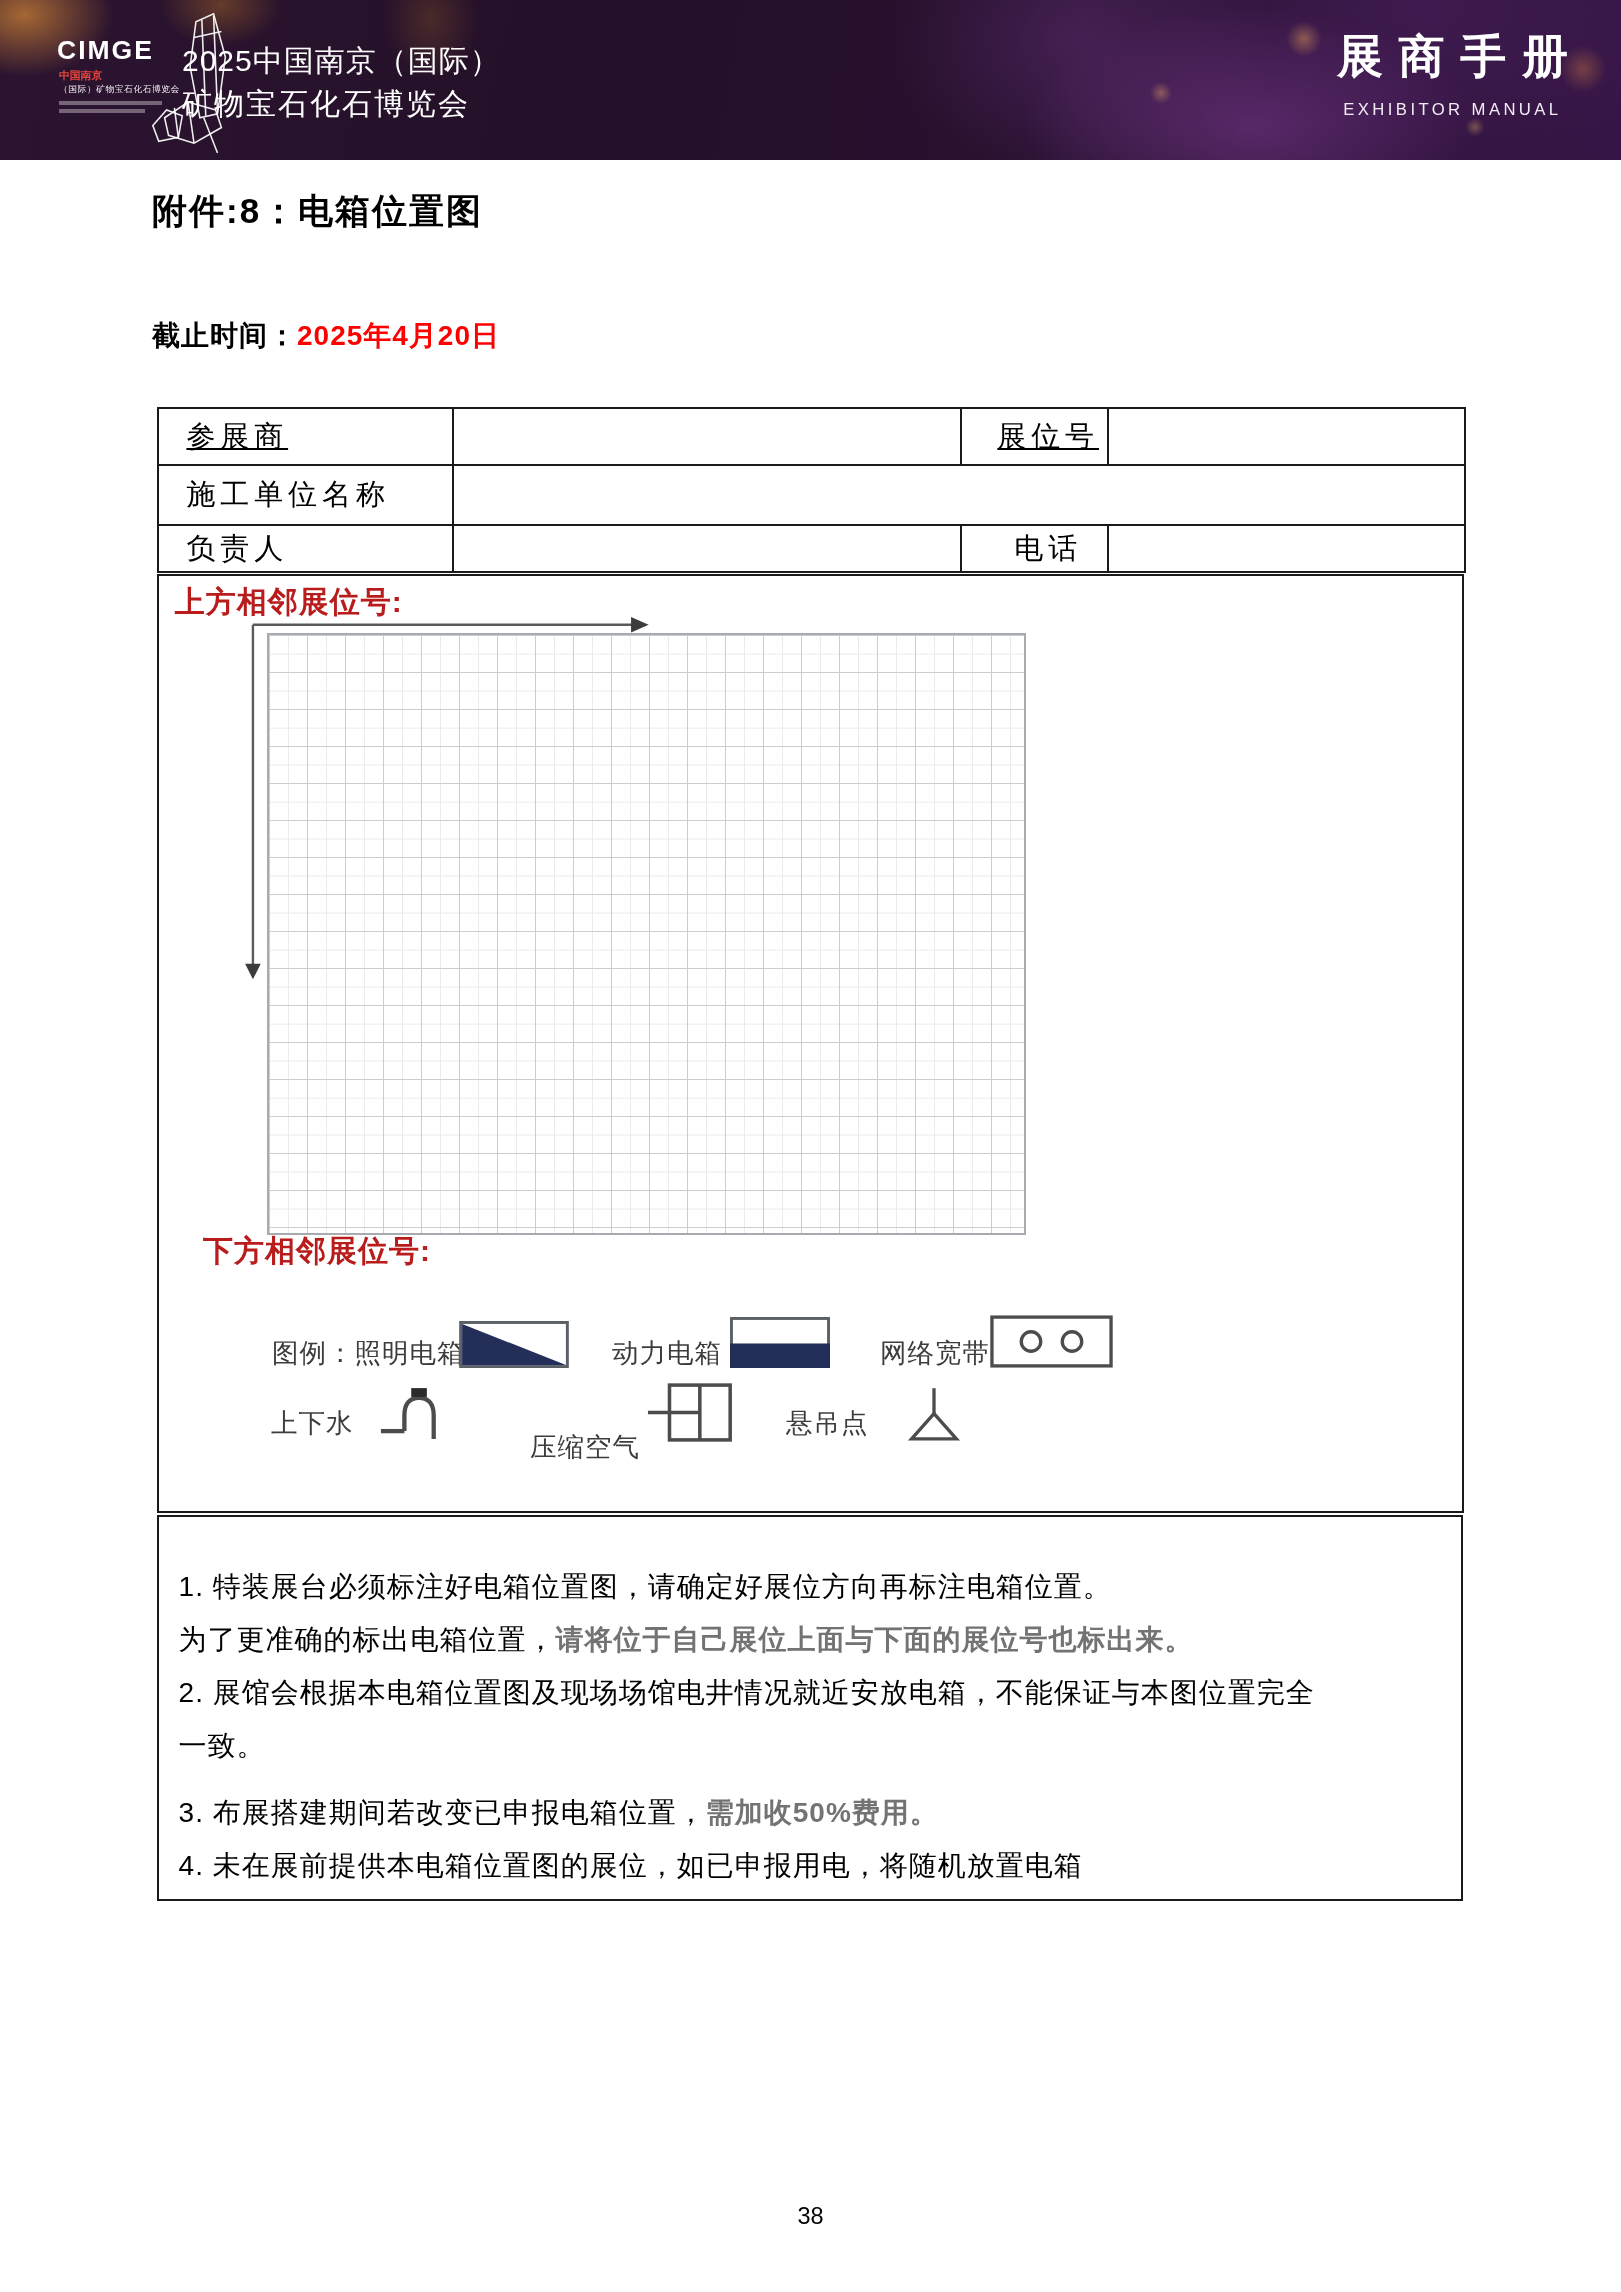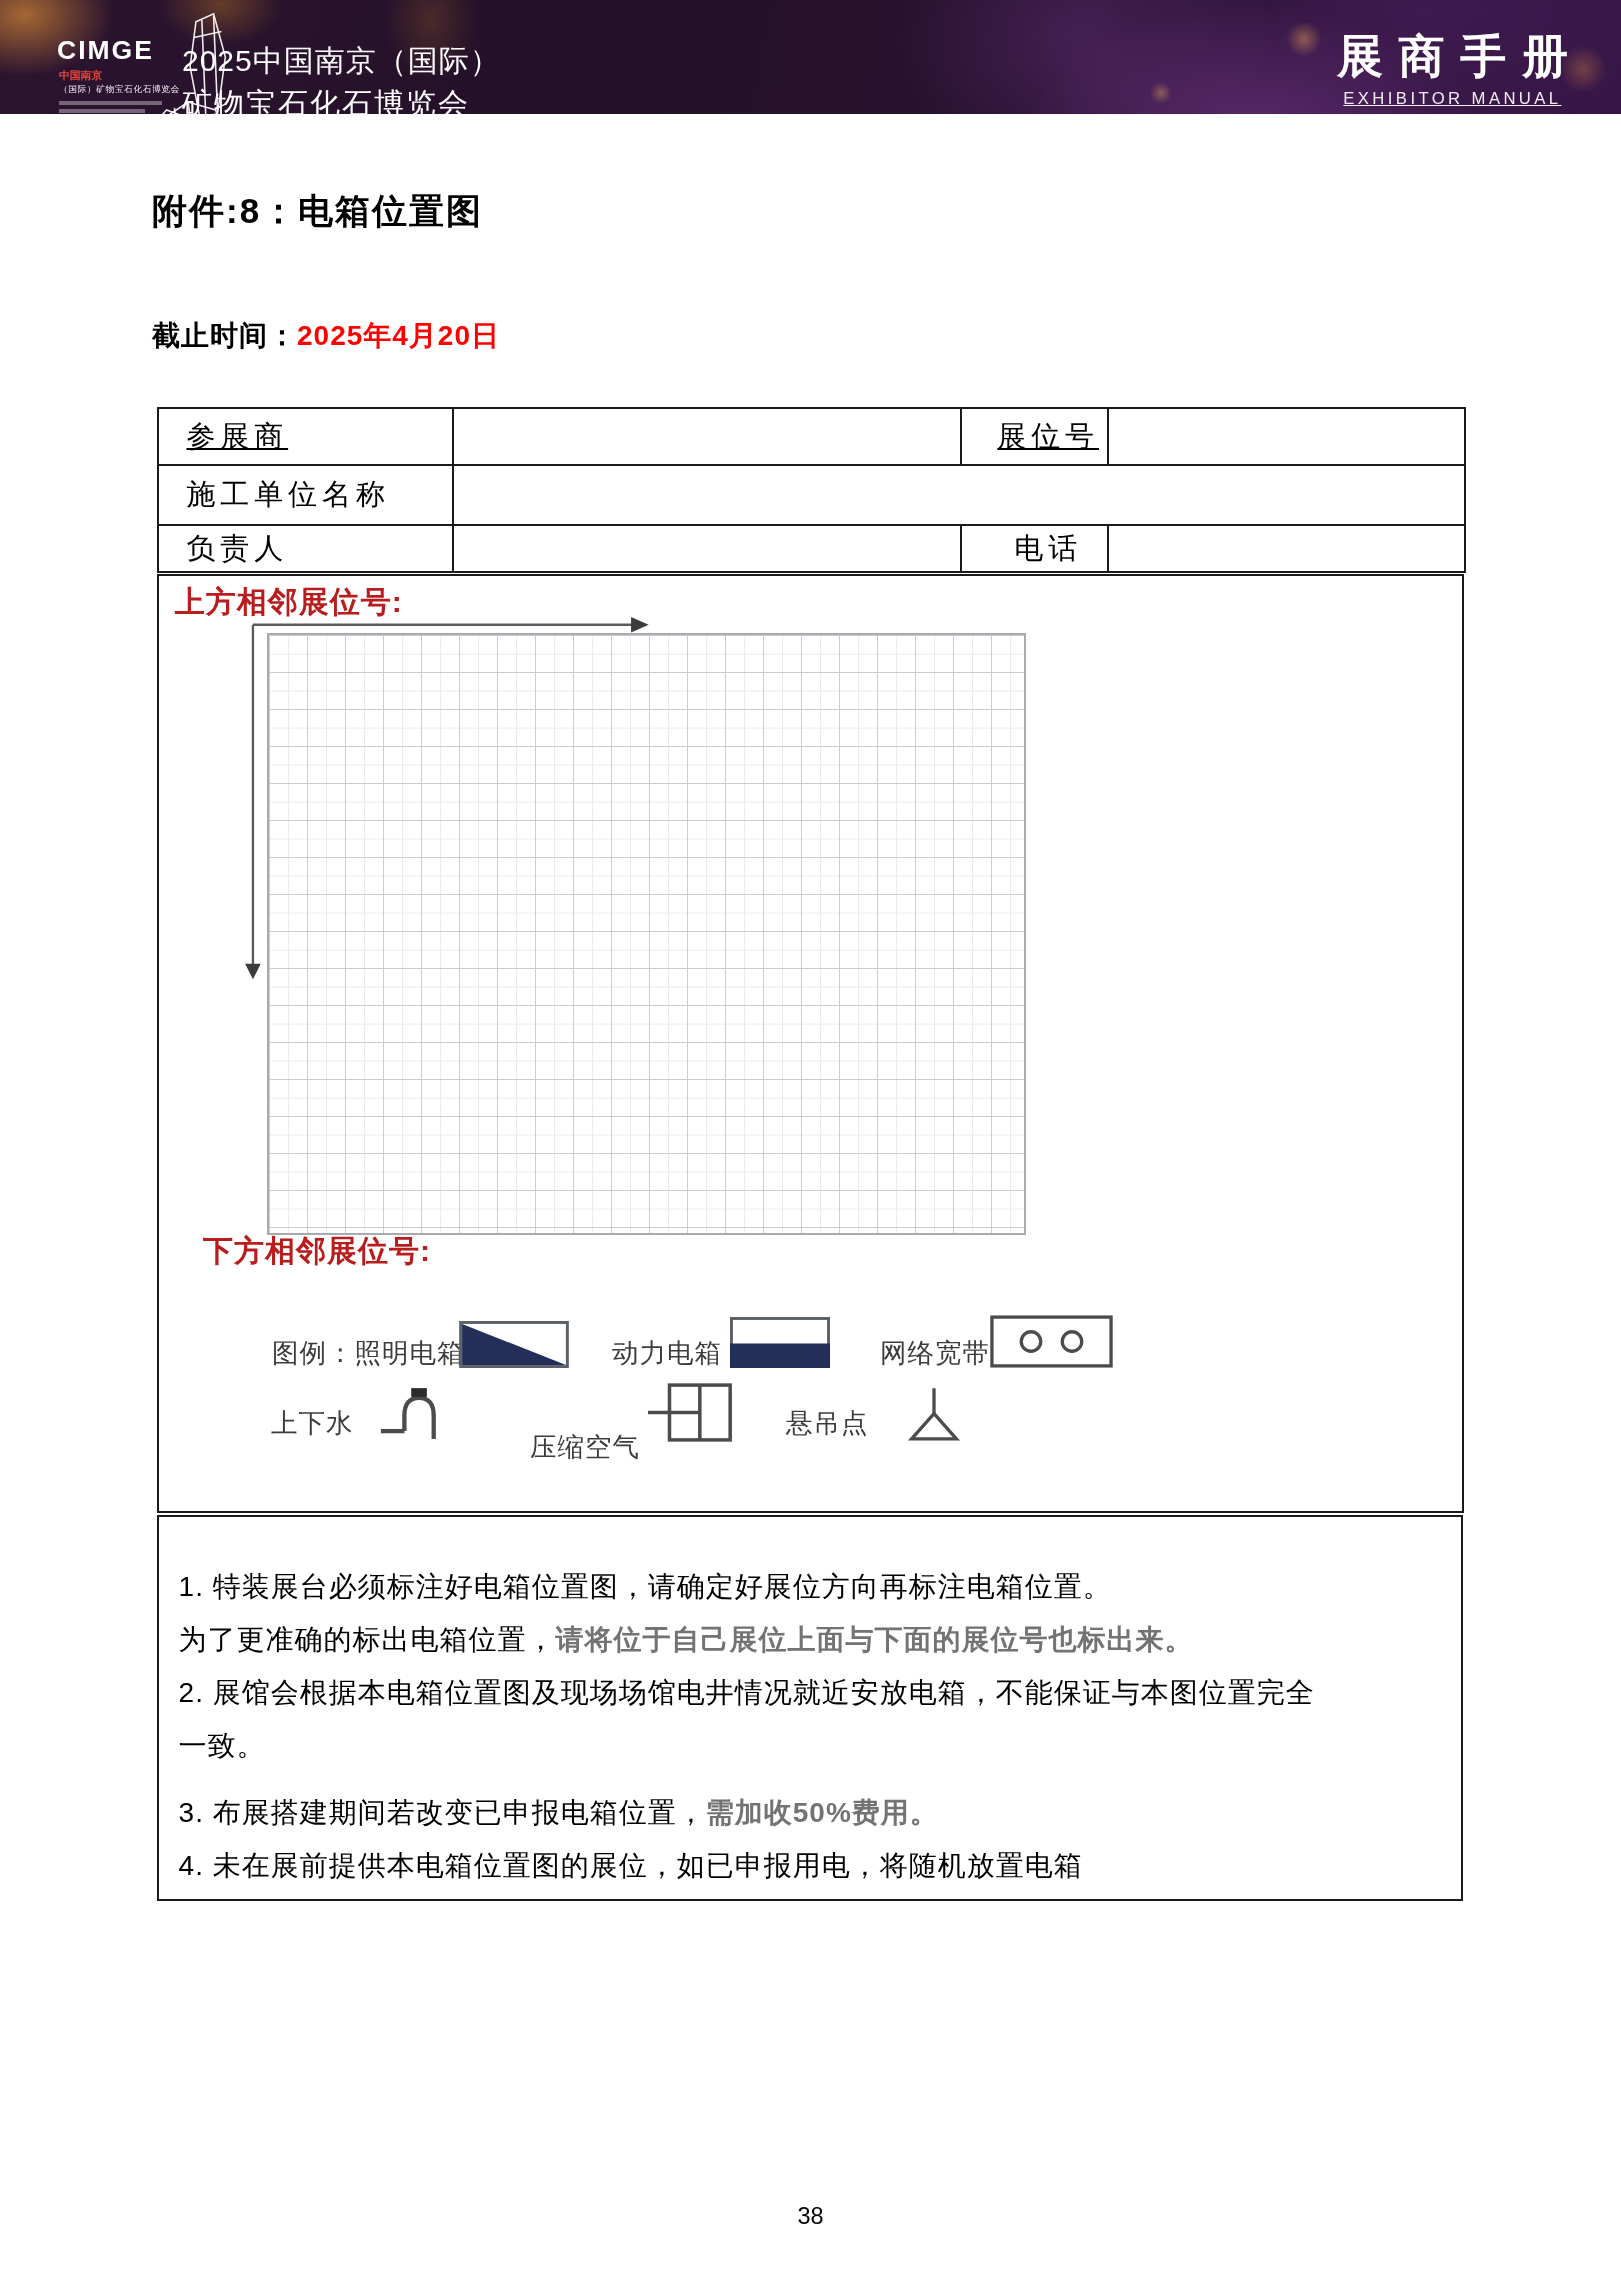--- a/index.html
+++ b/index.html
@@ -3,21 +3,21 @@
 <meta charset="utf-8">
 <style>
   html,body{margin:0;padding:0;background:#888;}
   .page{
     position:relative;width:1621px;height:2293px;margin:0 auto;
     background:#ffffff;overflow:hidden;
     font-family:"Liberation Sans","DejaVu Sans",sans-serif;color:#000;
   }
   
   .header{
-    position:absolute;left:0;top:0;width:1621px;height:114px;
+    position:absolute;left:0;top:0;width:1621px;height:160px;
     background:
       radial-gradient(ellipse 127px 88px at 24.5px 14.7px, rgba(186,118,52,.85), rgba(186,118,52,0) 70%),
       radial-gradient(ellipse 88px 59px at 221px 4.9px, rgba(150,94,40,.55), rgba(150,94,40,0) 70%),
       radial-gradient(ellipse 69px 88px at 431px 19.6px, rgba(140,88,42,.35), rgba(140,88,42,0) 70%),
       radial-gradient(circle 25.5px at 1304px 39px, rgba(235,165,85,.45), rgba(235,165,85,0) 70%),
       radial-gradient(circle 15.7px at 1161px 93px, rgba(235,175,95,.40), rgba(235,175,95,0) 70%),
       radial-gradient(circle 33px at 1583px 69px, rgba(205,125,60,.40), rgba(205,125,60,0) 72%),
       radial-gradient(circle 13.7px at 1475px 127px, rgba(240,190,110,.35), rgba(240,190,110,0) 70%),
       radial-gradient(ellipse 314px 167px at 1250px 127px, rgba(128,62,150,.50), rgba(128,62,150,0) 72%),
       radial-gradient(ellipse 255px 196px at 1083px 39px, rgba(92,44,110,.55), rgba(92,44,110,0) 75%),
@@ -29,21 +29,21 @@
   .logo-sub1{position:absolute;left:59px;top:69px;font-size:10.8px;font-weight:bold;color:#e8453c;}
   .logo-sub2{position:absolute;left:59px;top:84px;font-size:8.8px;color:#f3eef6;letter-spacing:0.5px;white-space:nowrap;width:127px;overflow:hidden;}
   .logo-enbar1,.logo-enbar2{position:absolute;left:59px;height:3.9px;background:rgba(255,255,255,.35);}
   .logo-enbar1{top:101px;width:103px;}
   .logo-enbar2{top:109px;width:86px;}
   .crystal{position:absolute;left:145px;top:7.8px;}
   .expo-title1{position:absolute;left:182px;top:41px;font-size:30px;letter-spacing:1px;}
   .expo-title2{position:absolute;left:182px;top:84px;font-size:30px;letter-spacing:2px;}
   .manual-block{position:absolute;right:53px;top:25.5px;text-align:center;}
   .manual-title{font-size:46px;font-weight:bold;letter-spacing:15.7px;margin-right:-15.7px;white-space:nowrap;}
-  .manual-sub{font-size:16.7px;letter-spacing:3.4px;margin-top:1px;color:#f2edf5;white-space:nowrap;text-decoration:underline;}
+  .manual-sub{font-size:16.7px;letter-spacing:3.4px;margin-top:12px;color:#f2edf5;white-space:nowrap;}
   
   .doc-title{position:absolute;left:152px;top:188px;font-size:35px;font-weight:bold;letter-spacing:2px;}
   .contact-line{position:absolute;left:152px;top:265px;font-size:28px;letter-spacing:1px;}
   .deadline{position:absolute;left:152px;top:317px;font-size:28px;font-weight:bold;letter-spacing:1px;}
   .red{color:#ff0000;}
   
   table.form{position:absolute;left:157px;top:407px;border-collapse:collapse;table-layout:fixed;}
   table.form td{border:2px solid #1a1a1a;font-size:29px;letter-spacing:4.9px;padding:0 0 0 27.4px;background:#fff;}
   td.c1{width:266px;}  td.c2{width:478px;} td.c3{width:118px;text-align:center;padding:0;letter-spacing:2.9px;} td.c4{width:327px;}
   tr.r1 td{height:55px;text-decoration:underline;} tr.r2 td{height:58px;} tr.r3 td{height:45px;border-radius:14px;}

